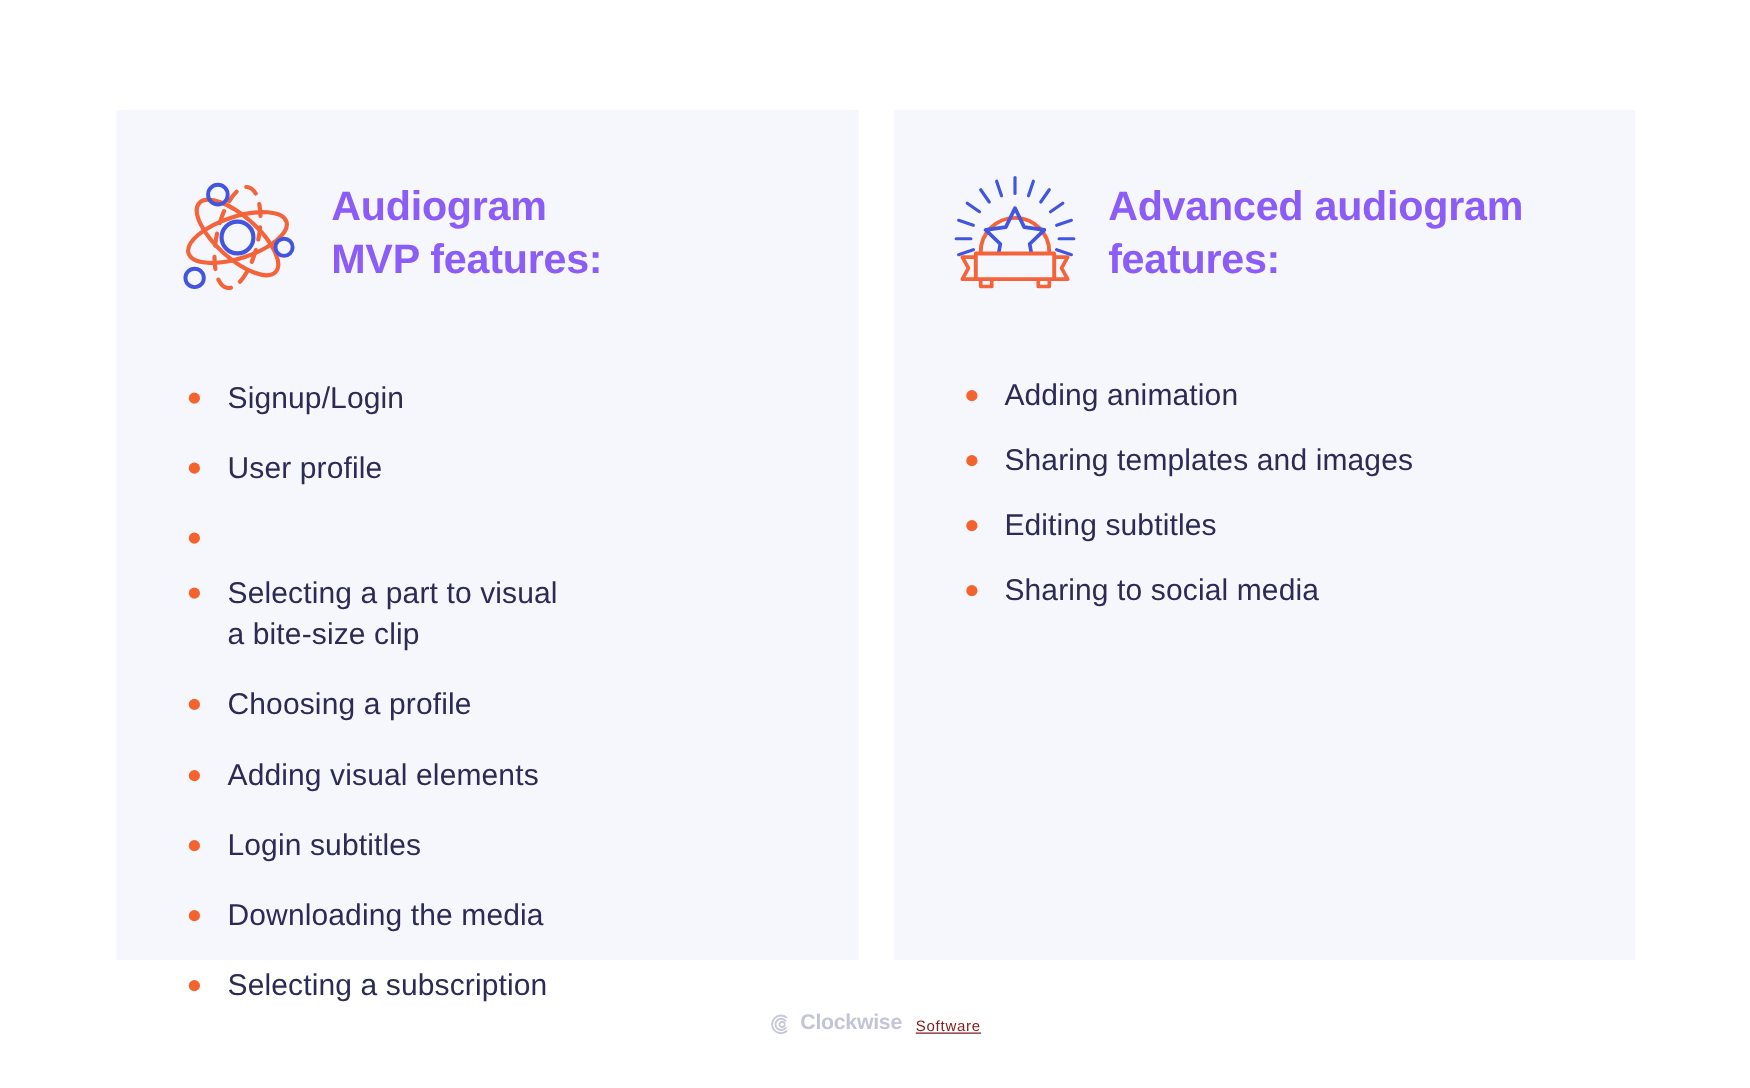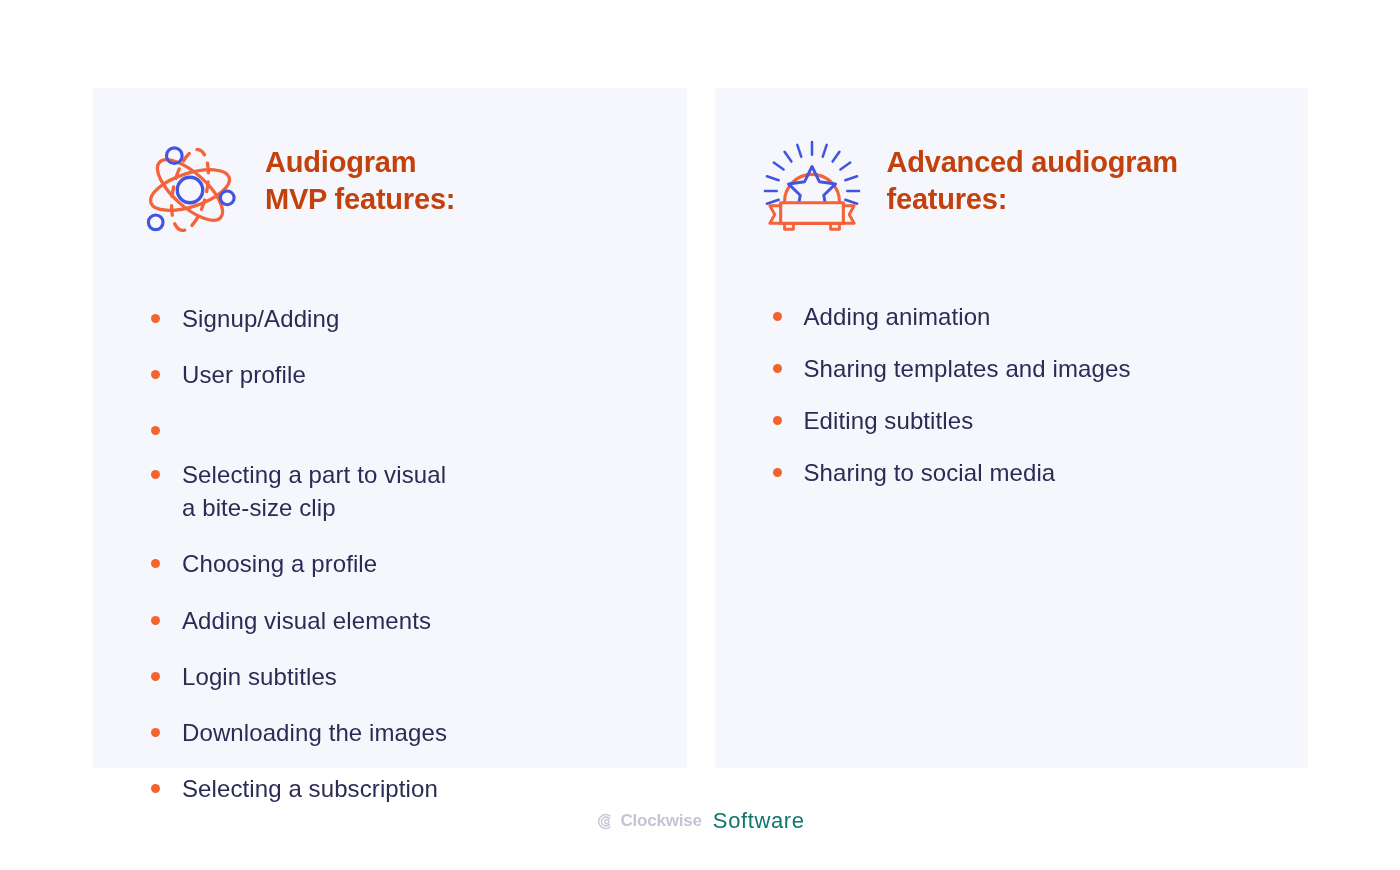--- a/index.html
+++ b/index.html
@@ -49,22 +49,22 @@
     gap: 26px;
     height: 112px;
   }
   .panel-icon {
     width: 98px;
     height: 100px;
     flex: 0 0 98px;
     display: block;
   }
   .panel-title {
-    color: #c2410c;
-    font-size: 29px;
+    color: #8b5cf6;
+    font-size: 33px;
     font-weight: 700;
     line-height: 1.28;
     letter-spacing: -0.2px;
     margin: 0;
     padding-top: 4px;
     white-space: pre-line;
   }
 
   
   .feature-list {
@@ -101,41 +101,42 @@
   }
 
   
   .footer {
     position: absolute;
     left: 0;
     top: 808px;
     width: 1400px;
     display: flex;
     justify-content: center;
-    align-items: center;
+    align-items: flex-end;
     gap: 7px;
   }
   .footer-mark {
     width: 17px;
     height: 17px;
     display: block;
     margin-right: 1px;
   }
   .footer-brand {
     color: #c3c4d6;
     font-size: 17px;
     font-weight: 700;
     letter-spacing: -0.2px;
   }
   .footer-word {
-    color: #0f766e;
-    font-size: 22px;
+    color: #7f1d1d;
+    font-size: 12px;
     font-weight: 400;
     letter-spacing: 0.6px;
     margin-left: 4px;
+    text-decoration: underline;
   }
 </style>
 </head>
 <body>
 
 <div class="slide">
 
   <div class="panels">
 
     <section class="panel left">
@@ -153,21 +154,21 @@
           <circle cx="15" cy="83" r="7.5" fill="none" stroke="#4255e0" stroke-width="3.2"></circle>
         </svg>
 
         <h2 class="panel-title">Audiogram
 MVP features:</h2>
       </div>
 
       <ul class="feature-list">
         <li class="feature-item">
           <span class="bullet"></span>
-          <span class="feature-text">Signup/Adding</span>
+          <span class="feature-text">Signup/Login</span>
         </li>
         <li class="feature-item">
           <span class="bullet"></span>
           <span class="feature-text">User profile</span>
         </li>
         <li class="feature-item">
           <span class="bullet"></span>
         </li>
         <li class="feature-item">
           <span class="bullet"></span>
@@ -181,21 +182,21 @@
         <li class="feature-item">
           <span class="bullet"></span>
           <span class="feature-text">Adding visual elements</span>
         </li>
         <li class="feature-item">
           <span class="bullet"></span>
           <span class="feature-text">Login subtitles</span>
         </li>
         <li class="feature-item">
           <span class="bullet"></span>
-          <span class="feature-text">Downloading the images</span>
+          <span class="feature-text">Downloading the media</span>
         </li>
         <li class="feature-item">
           <span class="bullet"></span>
           <span class="feature-text">Selecting a subscription</span>
         </li>
       </ul>
     </section>
 
     <section class="panel right">
       <div class="panel-head">

